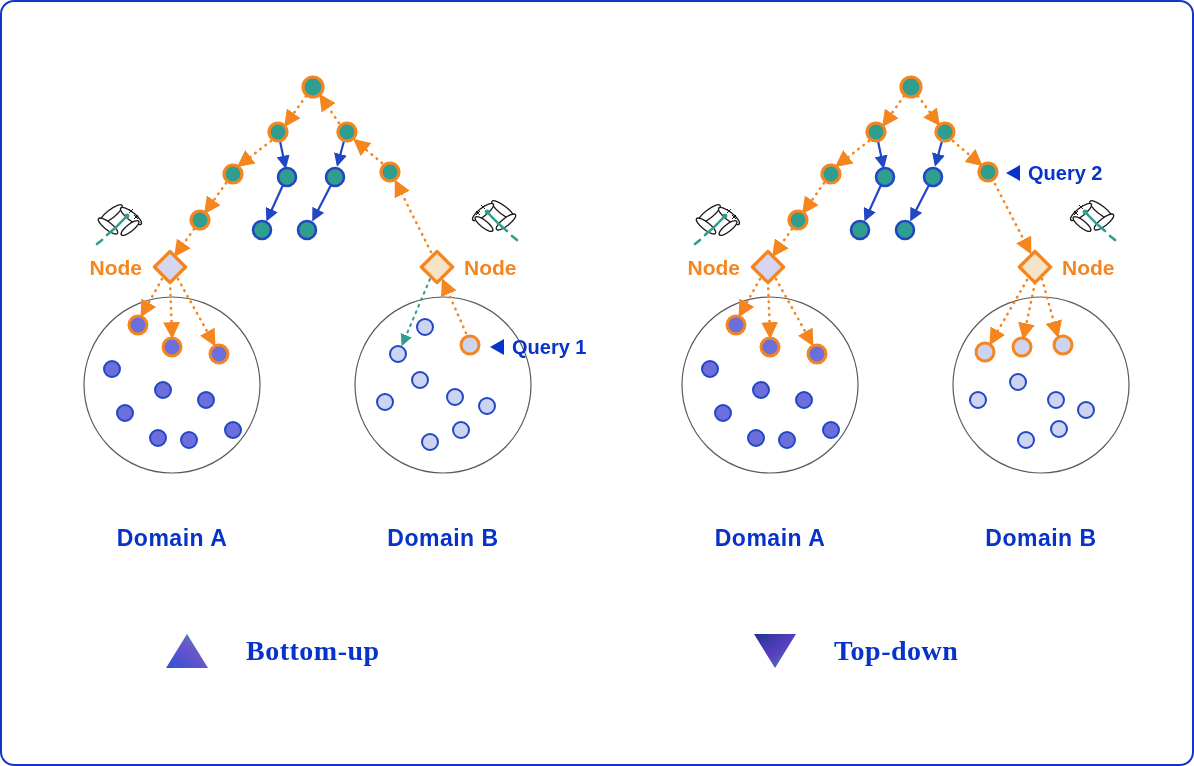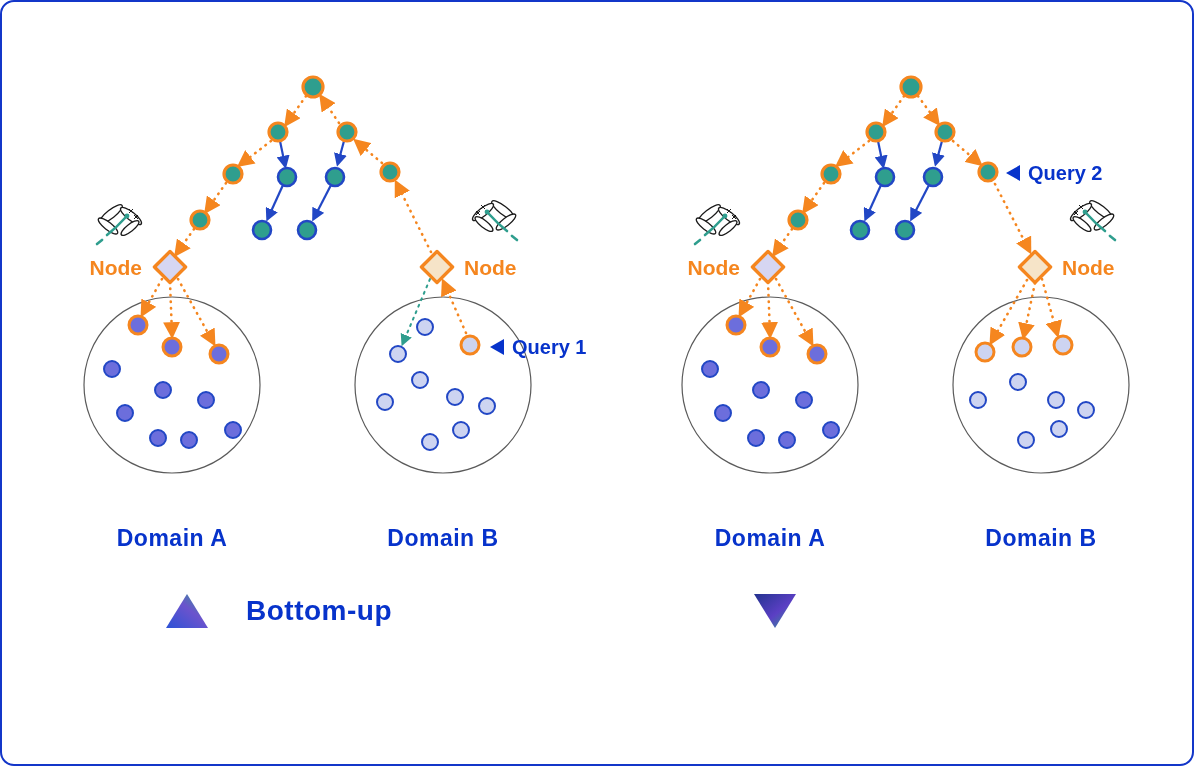--- a/index.html
+++ b/index.html
@@ -19,21 +19,21 @@
   .dmd.l{fill:#d6d6f2;}
   .dmd.r{fill:#f6e4c8;}
   .dp{fill:#6c6edc;stroke:#2247c5;stroke-width:2;}
   .dp.h{stroke:#f5861f;stroke-width:3;}
   .lp{fill:#cdd4f1;stroke:#2247c5;stroke-width:2;}
   .lp.q{stroke:#f5861f;stroke-width:3;}
   .dcirc{fill:none;stroke:#5a5a5a;stroke-width:1.2;}
   .onode{fill:#f5861f;font-size:21px;}
   .qlbl{fill:#0733cb;font-size:20px;}
   .dlbl{fill:#0733cb;font-size:23px;letter-spacing:0.5px;}
-  .legend{position:absolute;top:588px;left:0;width:100%;height:60px;}
+  .legend{position:absolute;top:628px;left:0;width:100%;height:60px;font-family:Liberation Serif, serif;}
   .legend-item{position:absolute;display:flex;align-items:center;gap:36px;}
   #leg1{left:162px;top:0;}
   #leg2{left:750px;top:0;}
   .legend-item .lbl{font-size:28px;font-weight:bold;color:#0733cb;letter-spacing:0.5px;}
 </style>
 </head>
 <body>
 
 <div class="page">
 
@@ -264,16 +264,17 @@
       <svg width="46" height="42" viewBox="0 0 46 42">
         <defs>
           <linearGradient id="gD" x1="0" y1="0" x2="1" y2="1">
             <stop offset="0" stop-color="#23338f"></stop>
             <stop offset="0.55" stop-color="#5b3fc4"></stop>
             <stop offset="1" stop-color="#2f9e8e"></stop>
           </linearGradient>
         </defs>
         <polygon points="2,4 44,4 23,38" fill="url(#gD)"></polygon>
       </svg>
+      <span class="lbl">Top-down</span>
     </div>
   </div>
 
 </div>
 
 </body></html>

